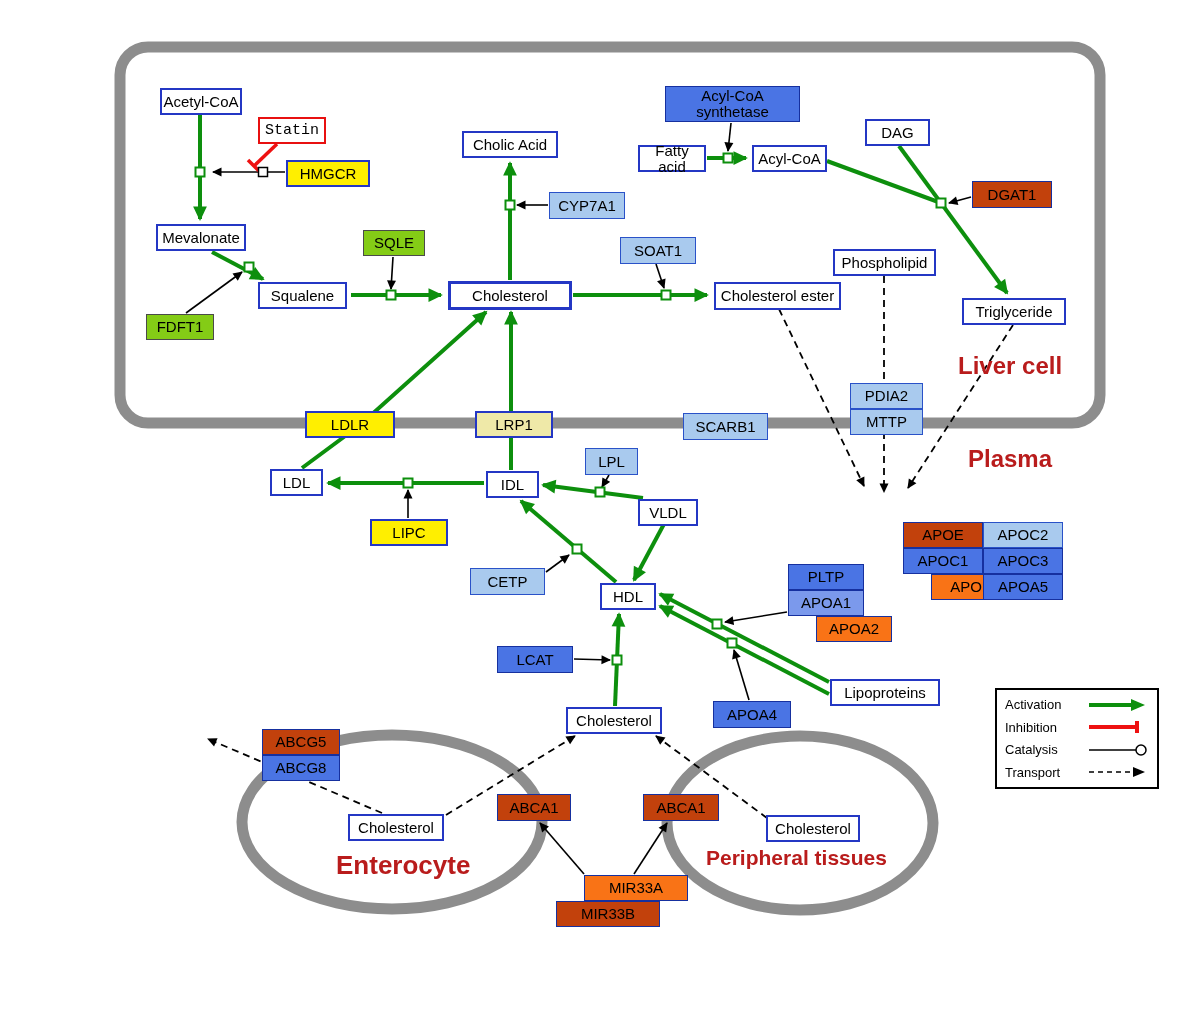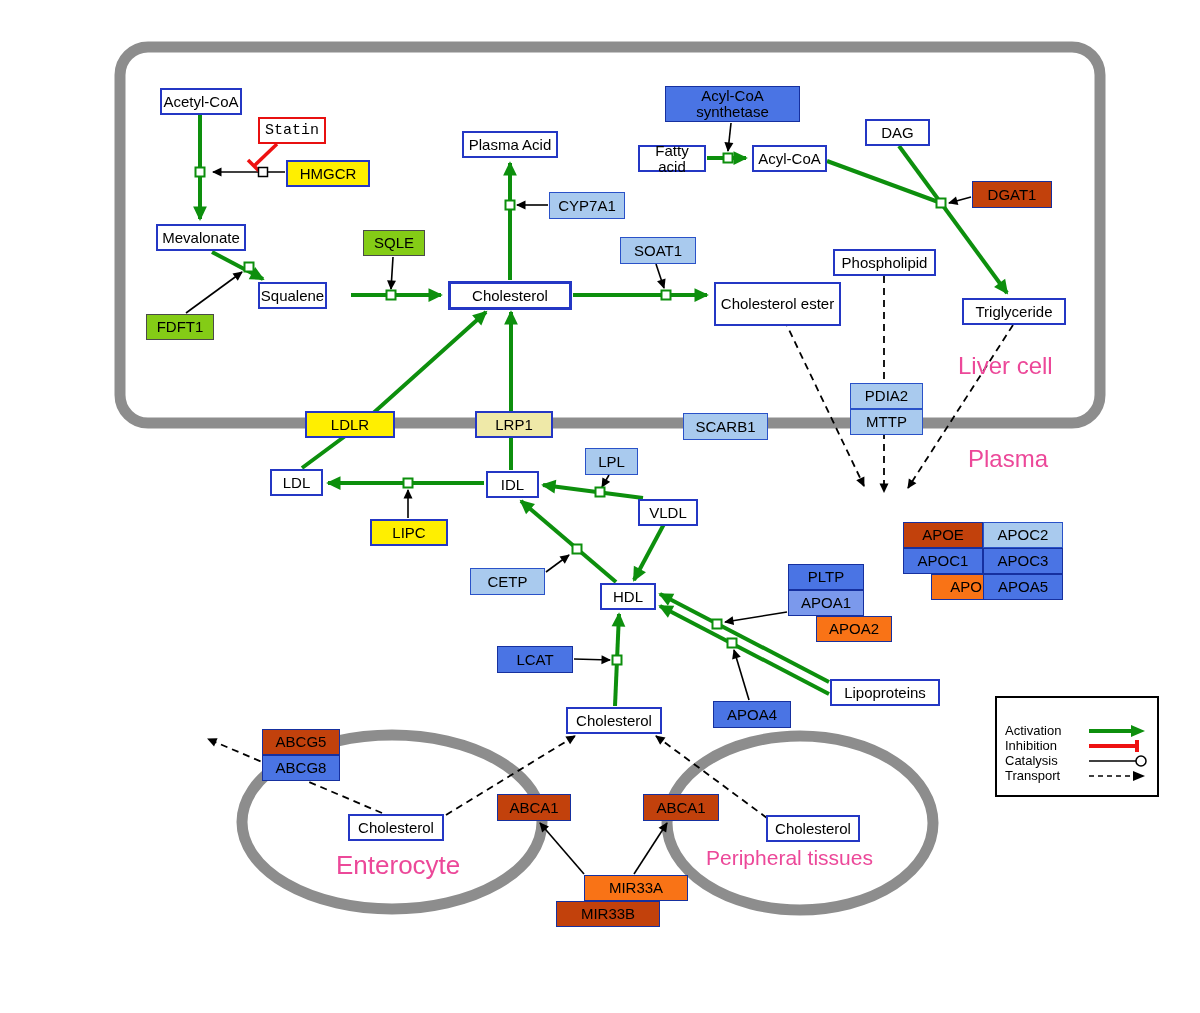--- a/index.html
+++ b/index.html
@@ -12,24 +12,24 @@
   .thick{border-width:3px;}
   .yellow{background:#ffef00;}
   .khaki{background:#84cc16;border:1.5px solid #4a4a4a;}
   .paley{background:#efe9a8;}
   .bl{background:#a9caee;border-width:1.5px;border-color:#2a52c8;}
   .bm{background:#4a74e4;border-width:1.5px;border-color:#16309f;}
   .bm2{background:#7b99ec;border-width:1.5px;border-color:#16309f;text-align:center;}
   .bmd{background:#c2410c;border-width:1.5px;border-color:#16309f;}
   .bd{background:#f97316;border-width:1.5px;border-color:#16309f;margin-left:28px;}
   .red{border-color:#e81010;border-width:2.5px;font-family:Liberation Mono, monospace;}
-  .region-label{position:absolute;font-weight:normal;color:#ec4899;z-index:2;white-space:nowrap;}
+  .region-label{position:absolute;font-weight:bold;color:#b91c1c;z-index:2;white-space:nowrap;}
   .legend{position:absolute;left:995px;top:688px;width:164px;height:101px;background:#fff;
-          border:2px solid #000;z-index:3;box-sizing:border-box;padding:25px 8px;
-          display:flex;flex-direction:column;justify-content:space-between;margin-top:8px;}
+          border:2px solid #000;z-index:3;box-sizing:border-box;padding:7px 8px;
+          display:flex;flex-direction:column;justify-content:space-between;}
   .legend-row{display:flex;align-items:center;justify-content:space-between;font-size:13px;color:#000;}
   .legend-row svg{flex:0 0 auto;}
 </style>
 </head>
 <body>
 
 <div id="stage">
 
   <svg id="edges" width="1200" height="1013">
     <defs>
@@ -117,26 +117,26 @@
       <rect x="258.5" y="167.5" width="9" height="9" stroke="#000" stroke-width="1.5"></rect>
     </g>
   </svg>
 
   <div class="n" style="left:160px;top:88px;width:82px;height:27px">Acetyl-CoA</div>
   <div class="n red" style="left:258px;top:117px;width:68px;height:27px">Statin</div>
   <div class="n yellow" style="left:286px;top:160px;width:84px;height:27px">HMGCR</div>
   <div class="n" style="left:156px;top:224px;width:90px;height:27px">Mevalonate</div>
   <div class="n khaki" style="left:363px;top:230px;width:62px;height:26px">SQLE</div>
   <div class="n khaki" style="left:146px;top:314px;width:68px;height:26px">FDFT1</div>
-  <div class="n" style="left:258px;top:282px;width:69px;height:27px">Squalene</div>
-  <div class="n" style="left:462px;top:131px;width:96px;height:27px">Plasma Acid</div>
+  <div class="n" style="left:258px;top:282px;width:89px;height:27px">Squalene</div>
+  <div class="n" style="left:462px;top:131px;width:96px;height:27px">Cholic Acid</div>
   <div class="n bl" style="left:549px;top:192px;width:76px;height:27px">CYP7A1</div>
   <div class="n thick" style="left:448px;top:281px;width:124px;height:29px">Cholesterol</div>
   <div class="n bl" style="left:620px;top:237px;width:76px;height:27px">SOAT1</div>
-  <div class="n" style="left:714px;top:282px;width:127px;height:44px">Cholesterol ester</div>
+  <div class="n" style="left:714px;top:282px;width:127px;height:28px">Cholesterol ester</div>
   <div class="n bm" style="left:665px;top:86px;width:135px;height:36px">Acyl-CoA synthetase</div>
   <div class="n" style="left:638px;top:145px;width:68px;height:27px">Fatty acid</div>
   <div class="n" style="left:752px;top:145px;width:75px;height:27px">Acyl-CoA</div>
   <div class="n" style="left:865px;top:119px;width:65px;height:27px">DAG</div>
   <div class="n bmd" style="left:972px;top:181px;width:80px;height:27px">DGAT1</div>
   <div class="n" style="left:833px;top:249px;width:103px;height:27px">Phospholipid</div>
   <div class="n" style="left:962px;top:298px;width:104px;height:27px">Triglyceride</div>
 
   <div class="n yellow" style="left:305px;top:411px;width:90px;height:27px">LDLR</div>
   <div class="n paley" style="left:475px;top:411px;width:78px;height:27px">LRP1</div>

